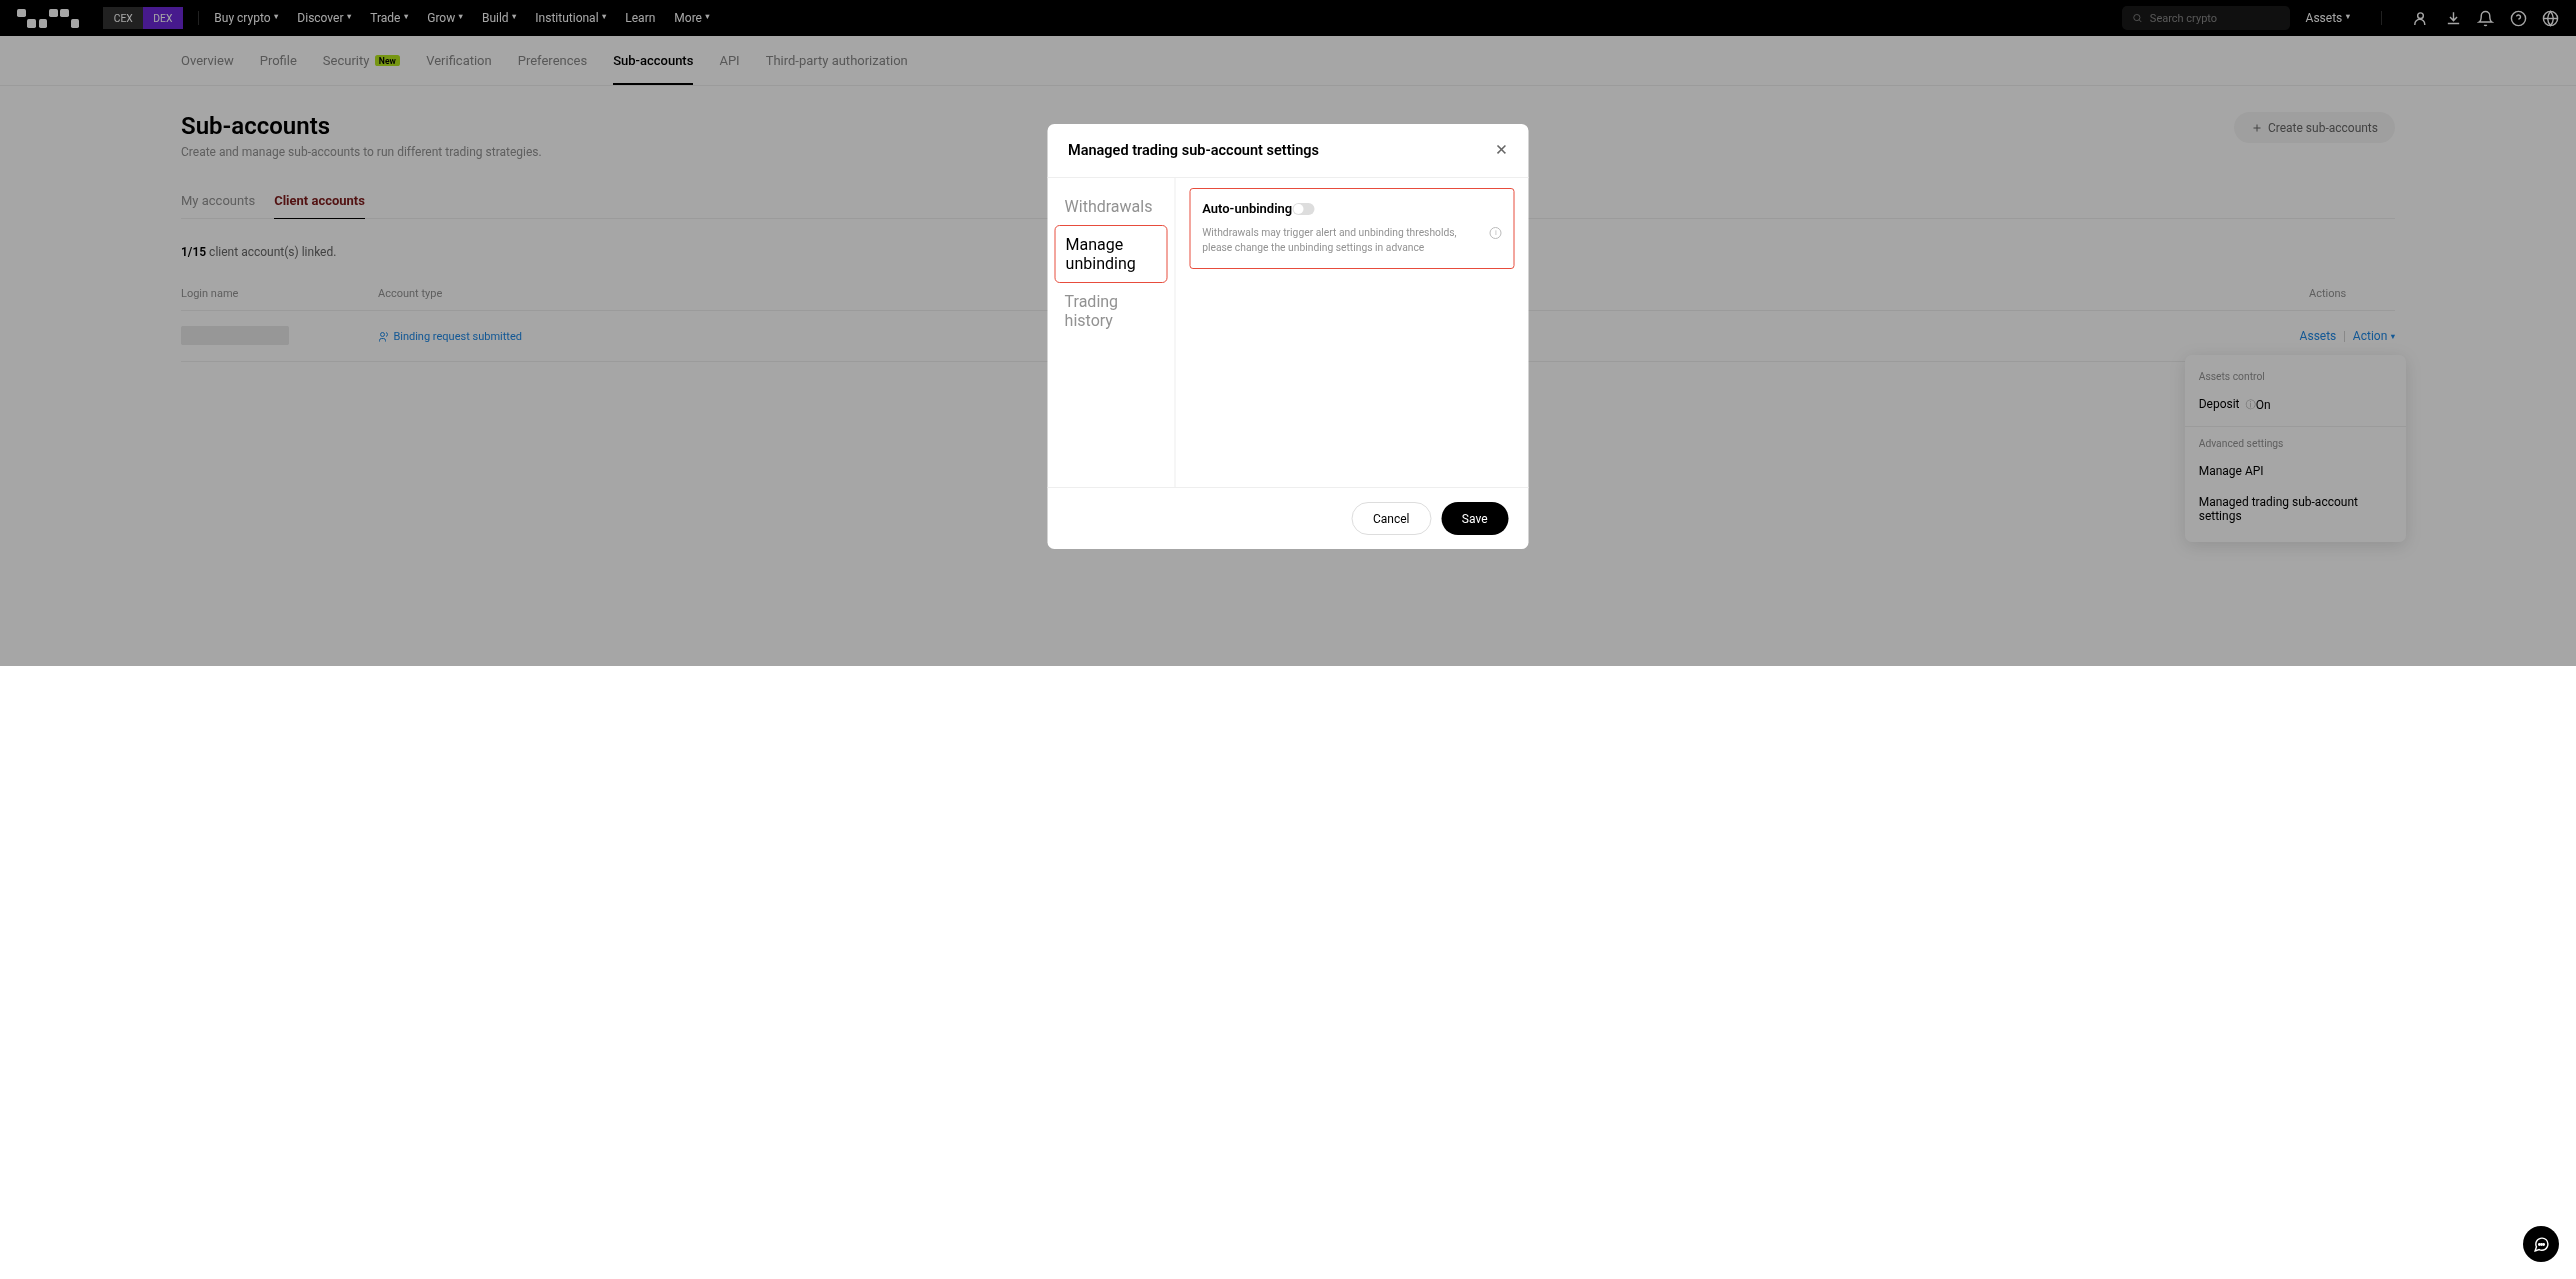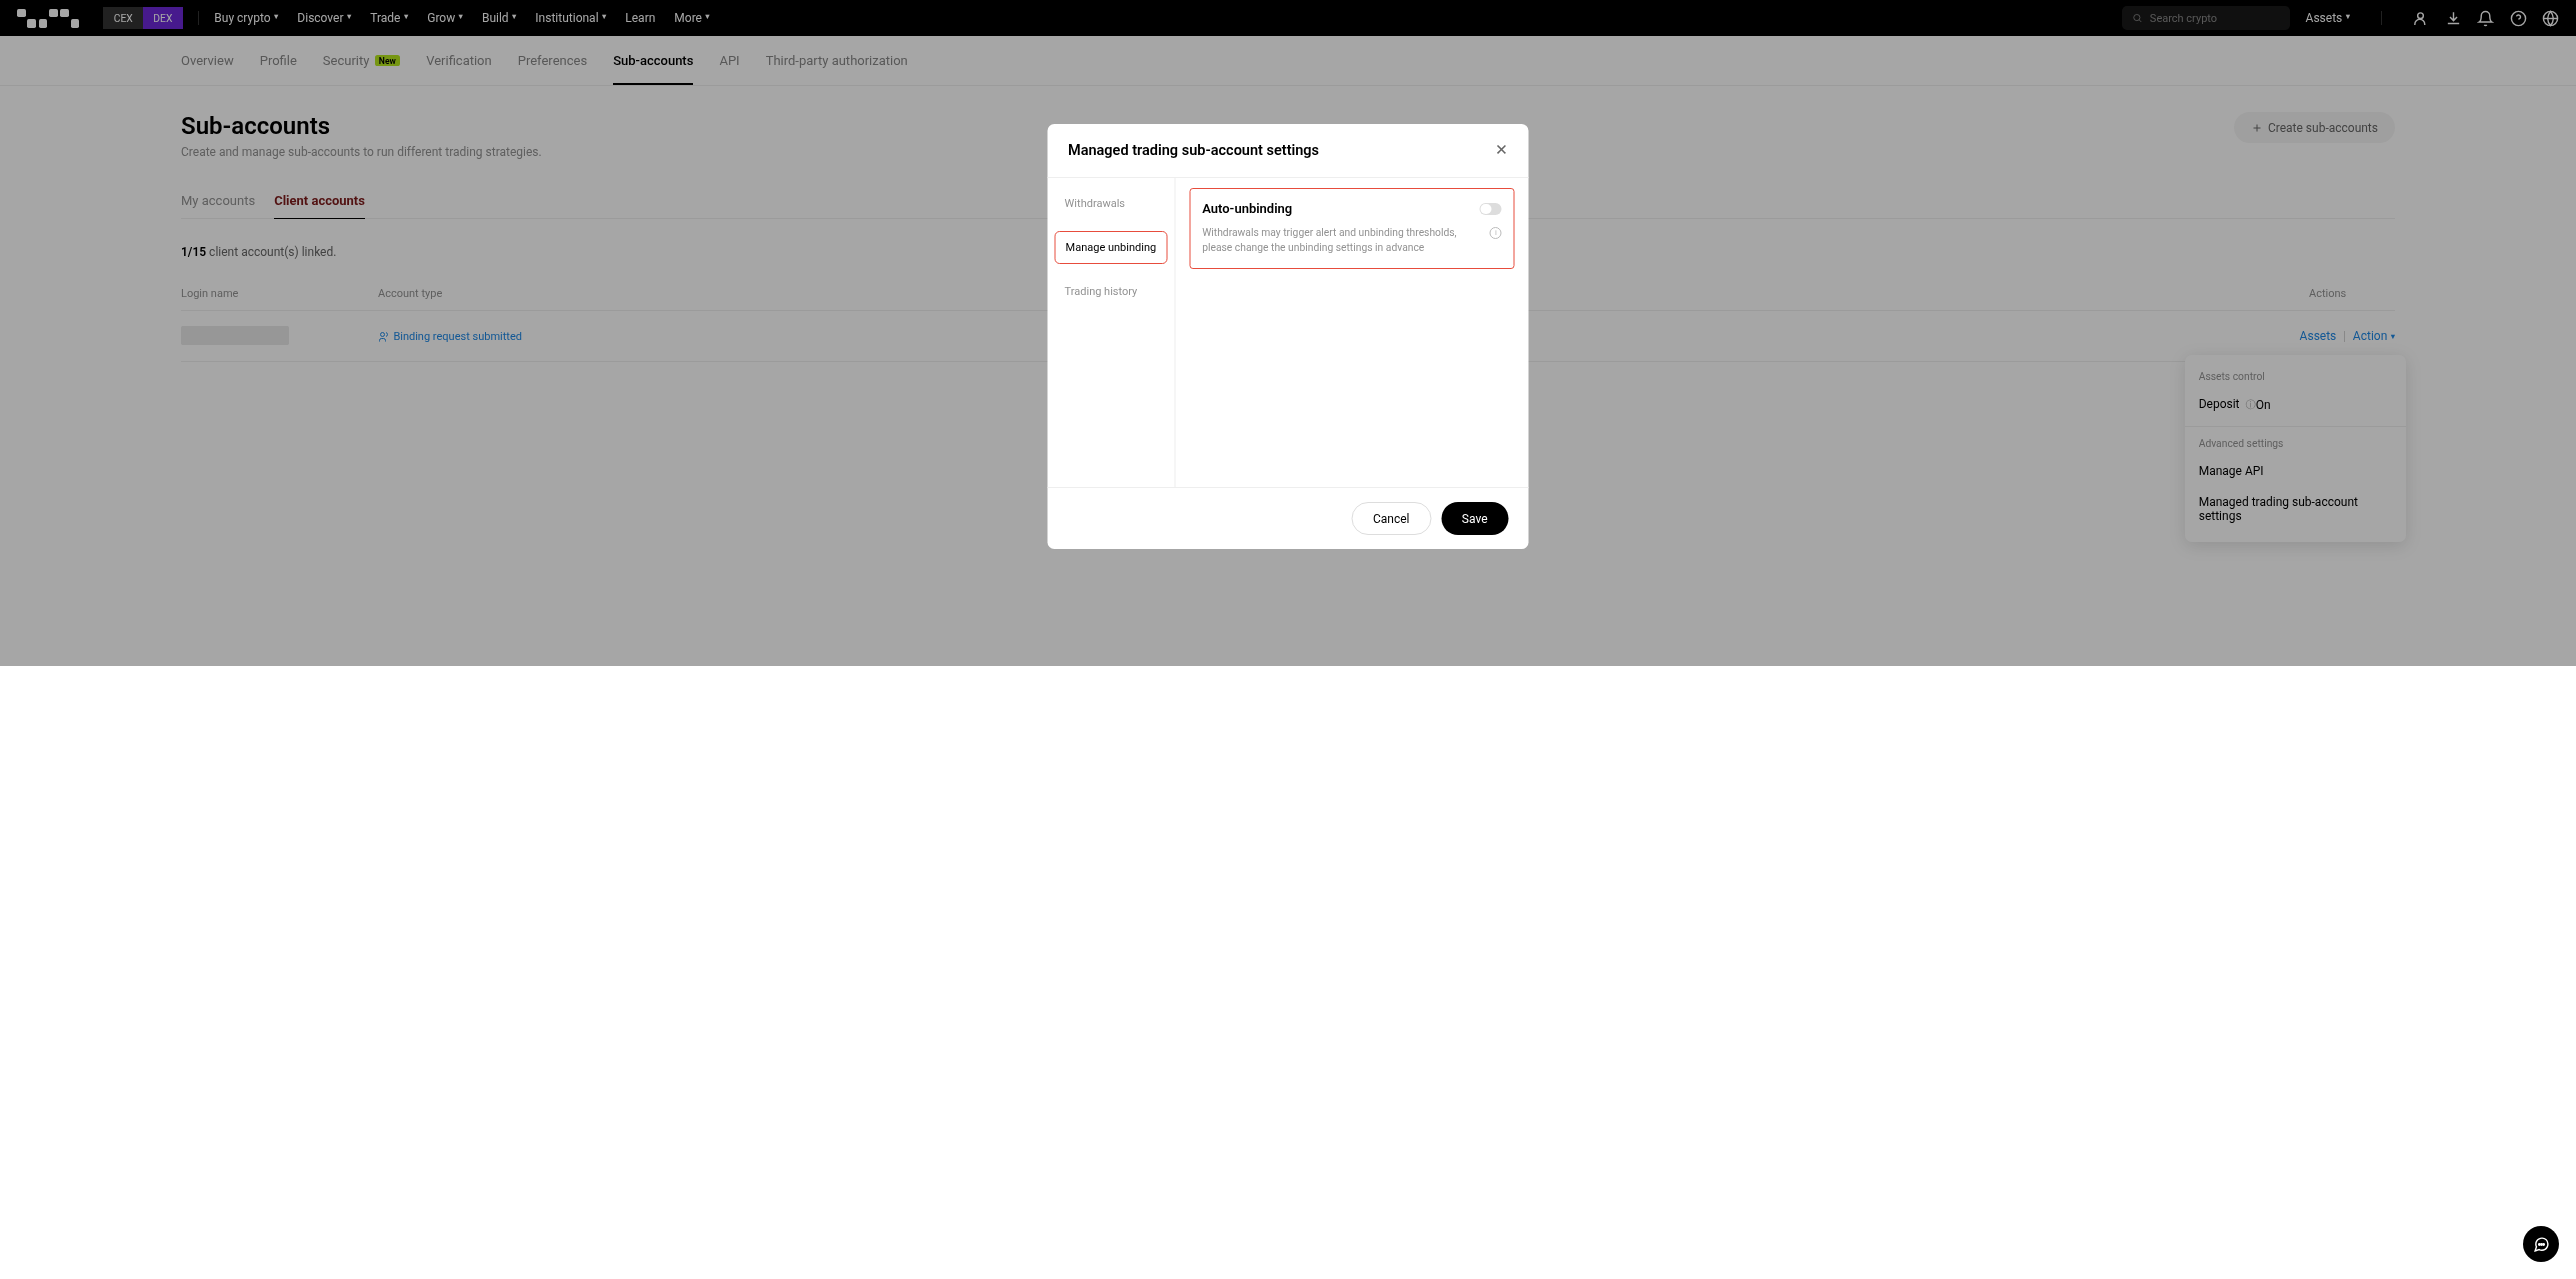--- a/index.html
+++ b/index.html
@@ -55,25 +55,25 @@
 .dd-item{padding:8.6px 13.7px;font-size:12px;cursor:pointer;display:flex;align-items:center}
 .dd-item .info{color:#aaa;font-size:10.3px;margin-left:3.4px}
 .dd-divider{height:0.9px;background:#eee;margin:5.1px 0}
 .overlay{position:absolute;inset:0;background:rgba(0,0,0,0.35);z-index:10}
 .modal{position:absolute;left:50%;top:124px;transform:translateX(-50%);width:481px;background:#fff;border-radius:6.8px;z-index:20;display:flex;flex-direction:column;height:425px}
 .modal-header{padding:17px 20.5px;display:flex;justify-content:space-between;align-items:center;border-bottom:0.9px solid transparent}
 .modal-title{font-size:14.5px;font-weight:600}
 .close-x{cursor:pointer;color:#666;font-size:15.4px}
 .modal-body{flex:1;display:flex;border-top:0.9px solid #eee;border-bottom:0.9px solid #eee}
 .modal-sidebar{width:128px;border-right:0.9px solid #eee;padding:10.3px 6.8px}
-.side-item{padding:8.6px 10.3px;font-size:11px;color:#929292;cursor:pointer;border-radius:5.1px;margin-bottom:13px}
+.side-item{padding:8.6px 10.3px;font-size:16px;color:#929292;cursor:pointer;border-radius:5.1px;margin-bottom:1px}
 .side-item.highlighted{border:1.7px solid #e74c3c;color:#000}
 .modal-content{flex:1;padding:10.3px 13.7px}
 .auto-unbind-box{border:1.7px solid #e74c3c;border-radius:3.4px;padding:12px 12px}
-.aub-header{display:flex;justify-content:space-between;align-items:center;margin-bottom:8.6px}
+.aub-header{display:flex;align-items:center;margin-bottom:8.6px}
 .aub-title{font-size:13px;font-weight:600}
 .toggle{width:22px;height:12px;background:#ddd;border-radius:6.8px;position:relative;cursor:pointer}
 .toggle::after{content:"";position:absolute;left:0.9px;top:0.9px;width:10.3px;height:10.3px;background:#fff;border-radius:50%}
 .aub-desc{font-size:10.3px;color:#929292;line-height:1.5;display:flex;gap:6.8px;align-items:flex-start}
 .info-icon{flex-shrink:0;width:12px;height:12px;border:0.9px solid #bbb;border-radius:50%;display:flex;align-items:center;justify-content:center;font-size:7.7px;color:#bbb;margin-top:1.7px}
 .modal-footer{padding:13.7px 20.5px;display:flex;justify-content:flex-end;gap:10.3px}
 .btn{padding:8.6px 20.5px;border-radius:19px;font-size:12px;cursor:pointer;border:none}
 .btn-cancel{background:#fff;border:0.9px solid #ddd}
 .btn-save{background:#000;color:#fff}
 .chat-fab{position:fixed;right:17px;bottom:17px;width:36px;height:36px;border-radius:50%;background:#000;display:flex;align-items:center;justify-content:center;cursor:pointer;z-index:30}

